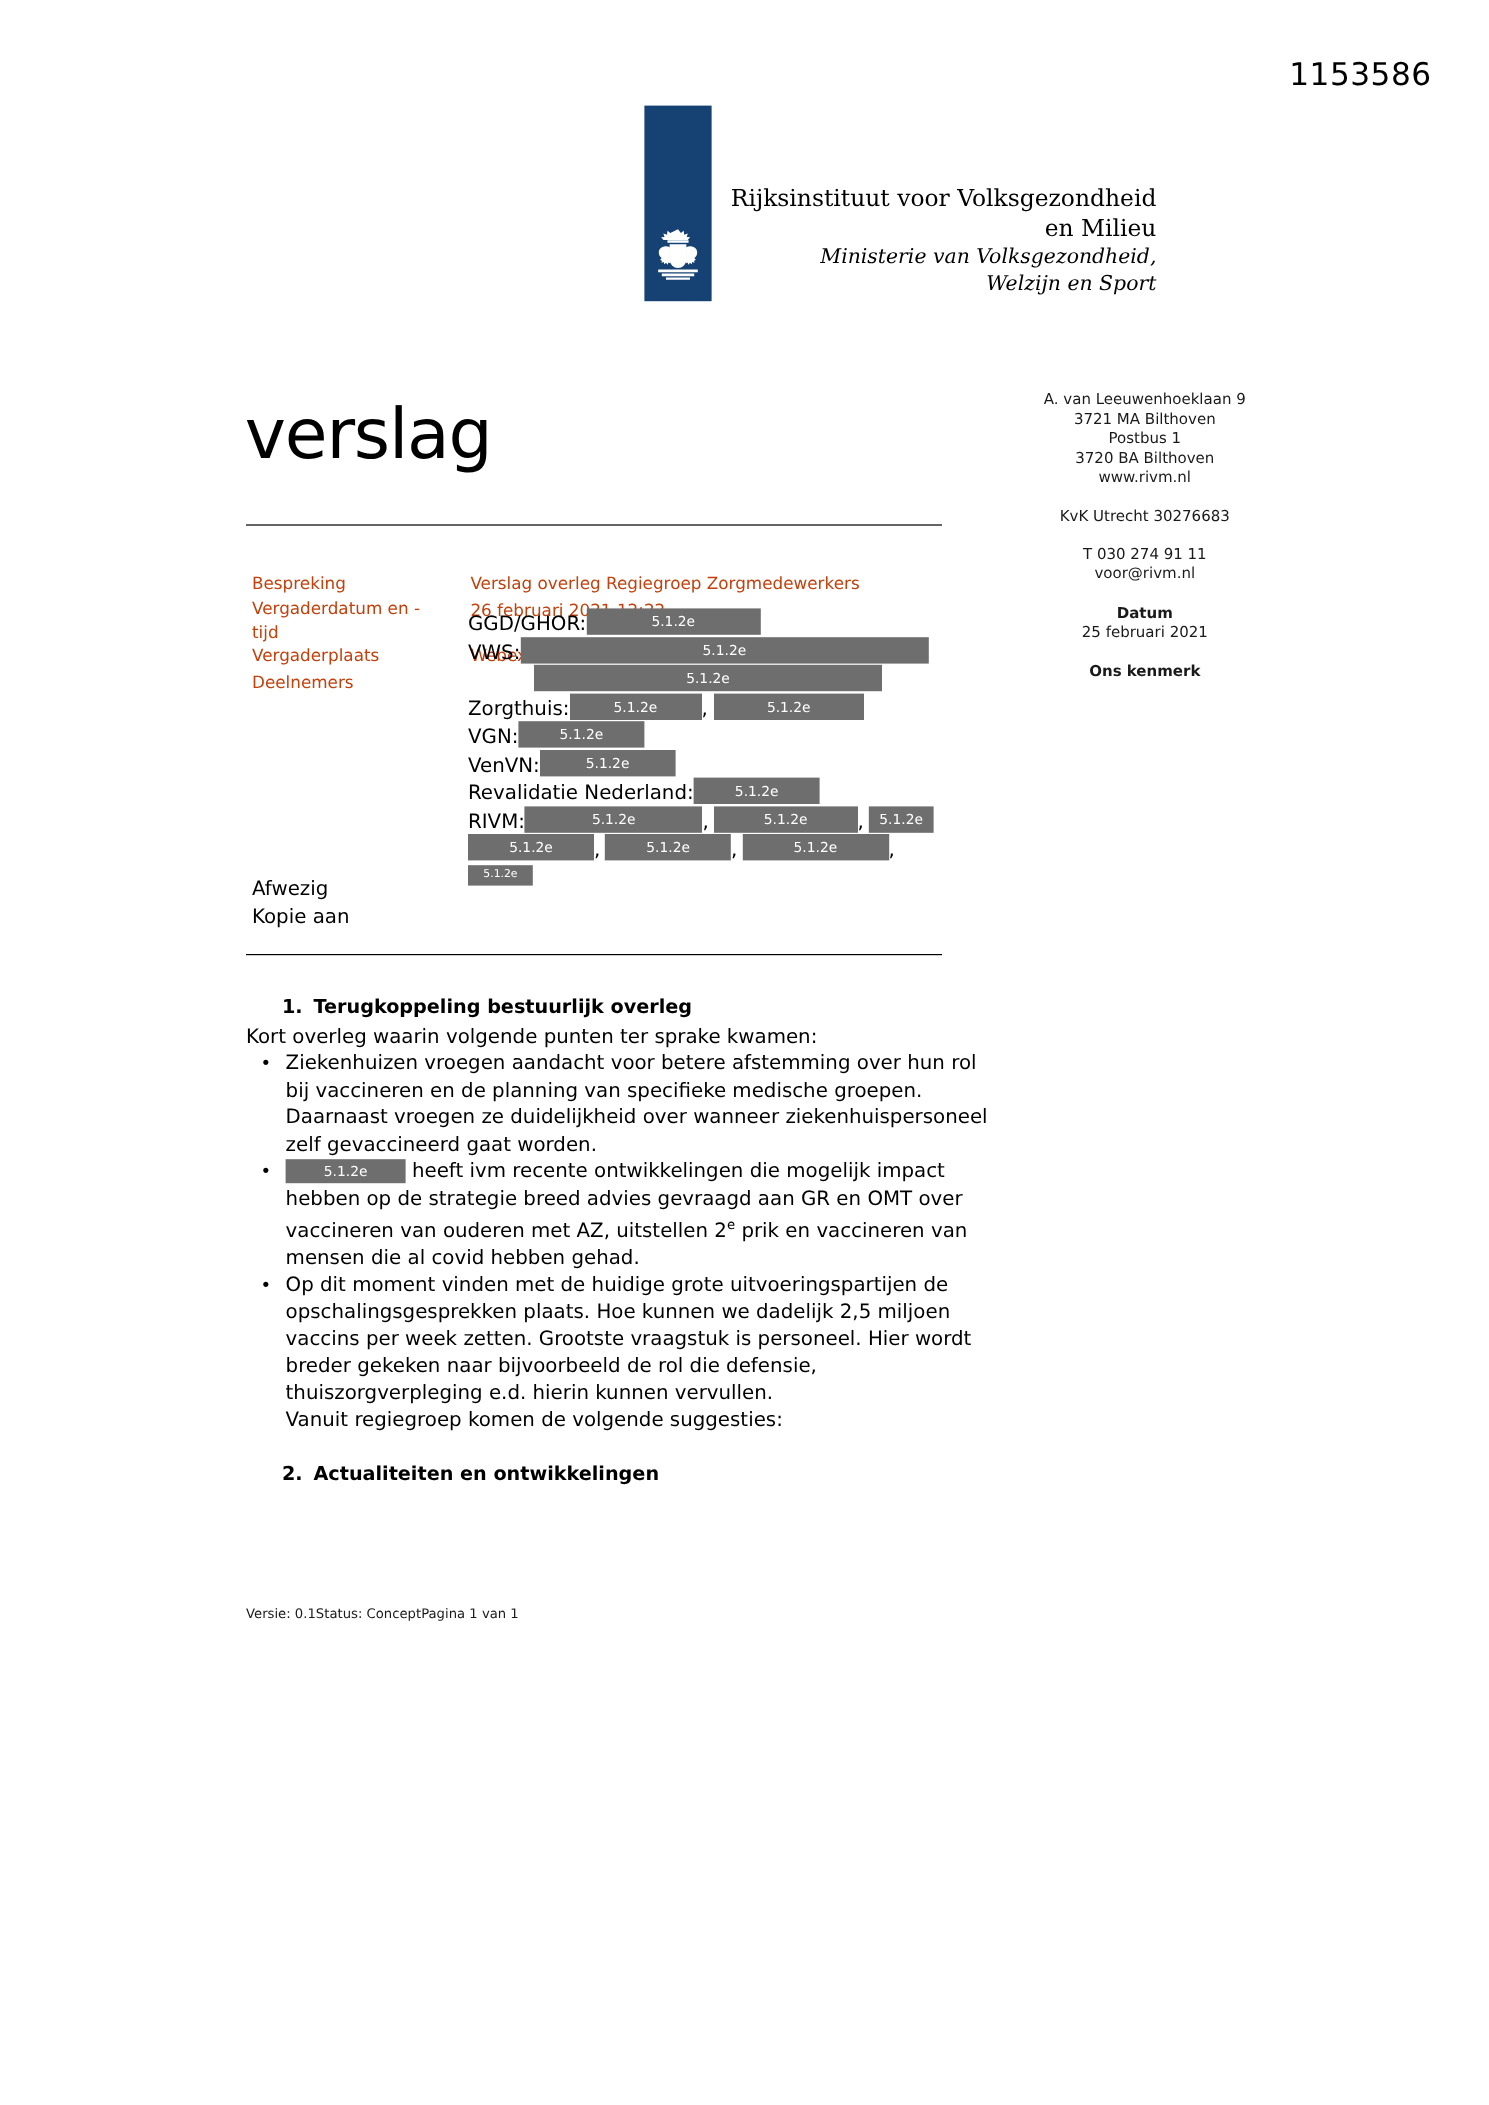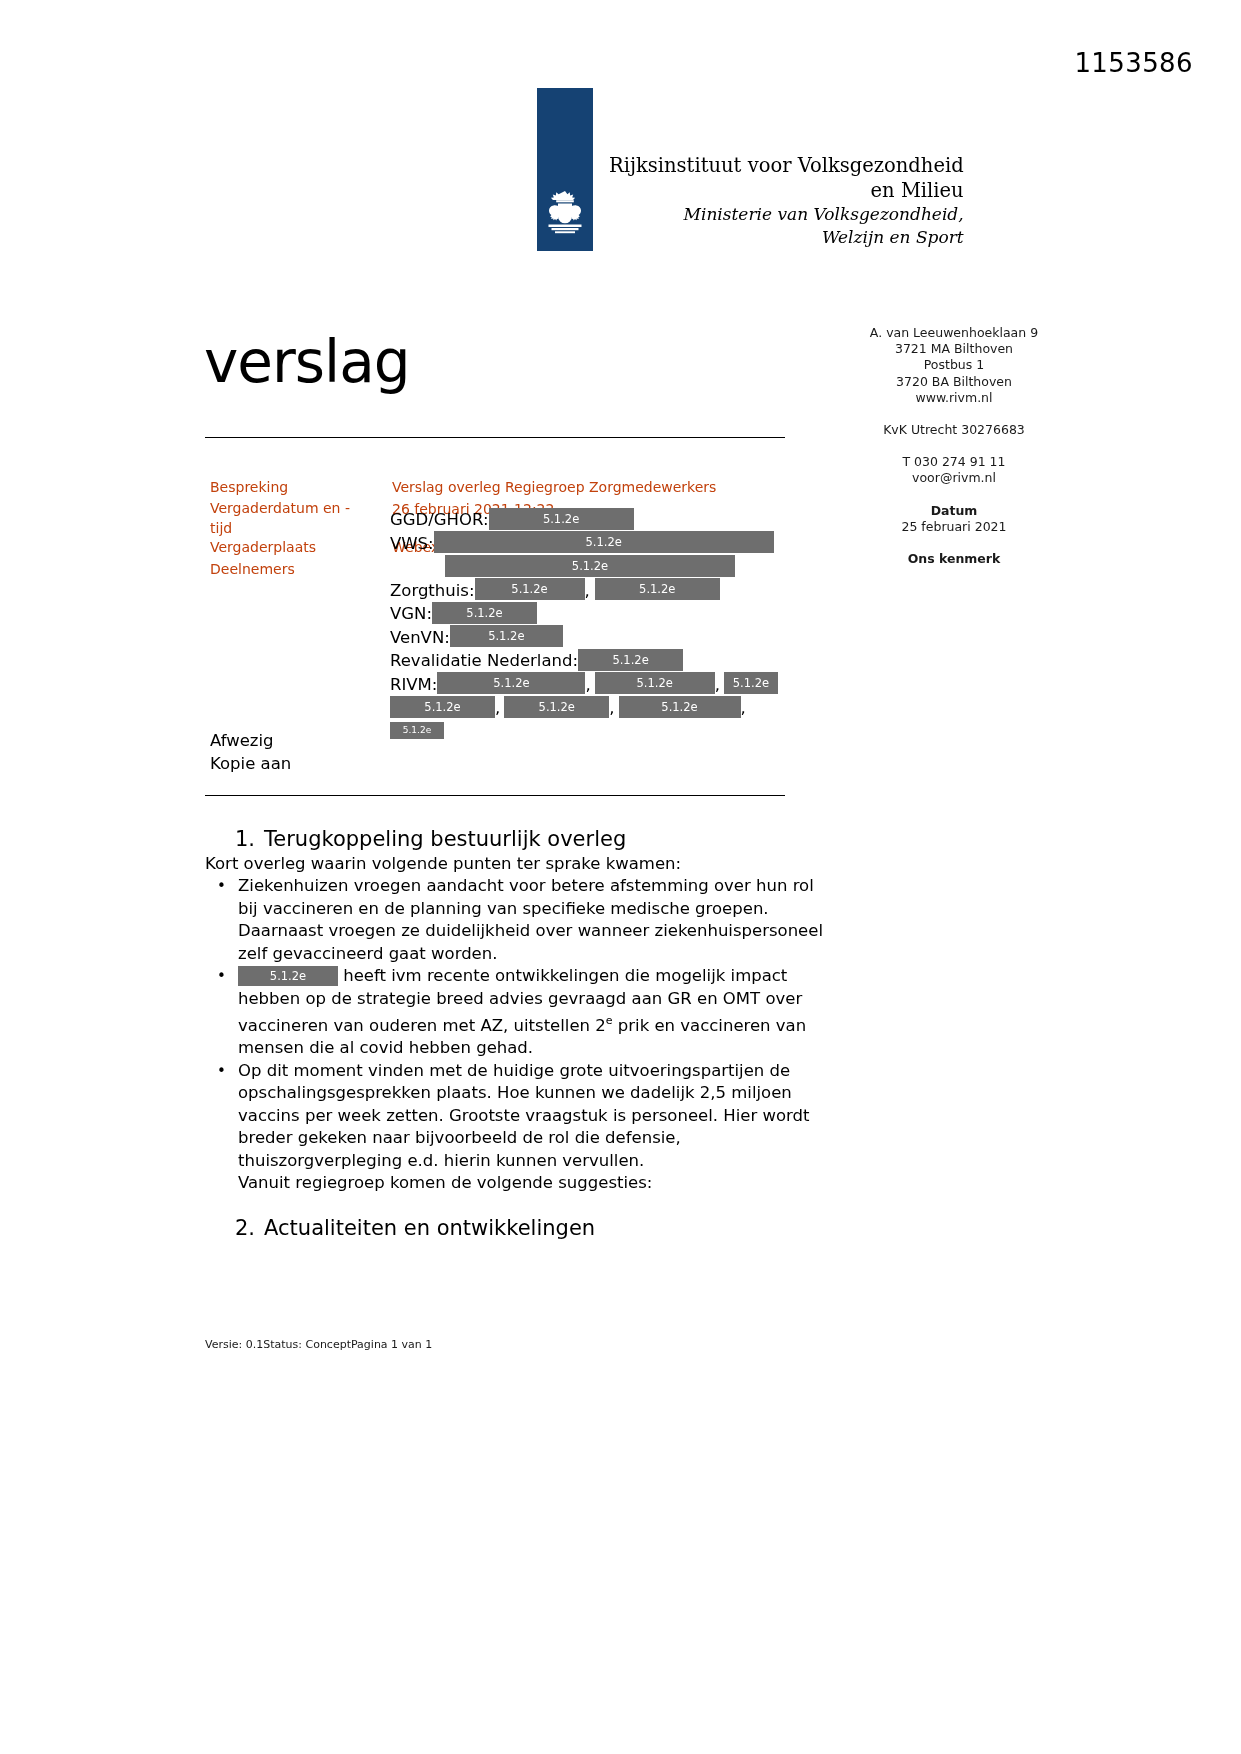--- a/index.html
+++ b/index.html
@@ -169,22 +169,22 @@
   .body {
     position: absolute;
     left: 205px;
     top: 828px;
     width: 620px;
     font-size: 16.5px;
     line-height: 22.5px;
     color: #000;
   }
   .h2 {
-    font-weight: normal;
-    font-size: 21px;
+    font-weight: bold;
+    font-size: 16px;
     margin: 0 0 2px 30px;
   }
   .h2 .num { margin-right: 9px; }
   .lead { margin: 0 0 0 0; }
   ul.bullets {
     list-style: none;
     margin: 0;
     padding: 0;
   }
   ul.bullets > li {

